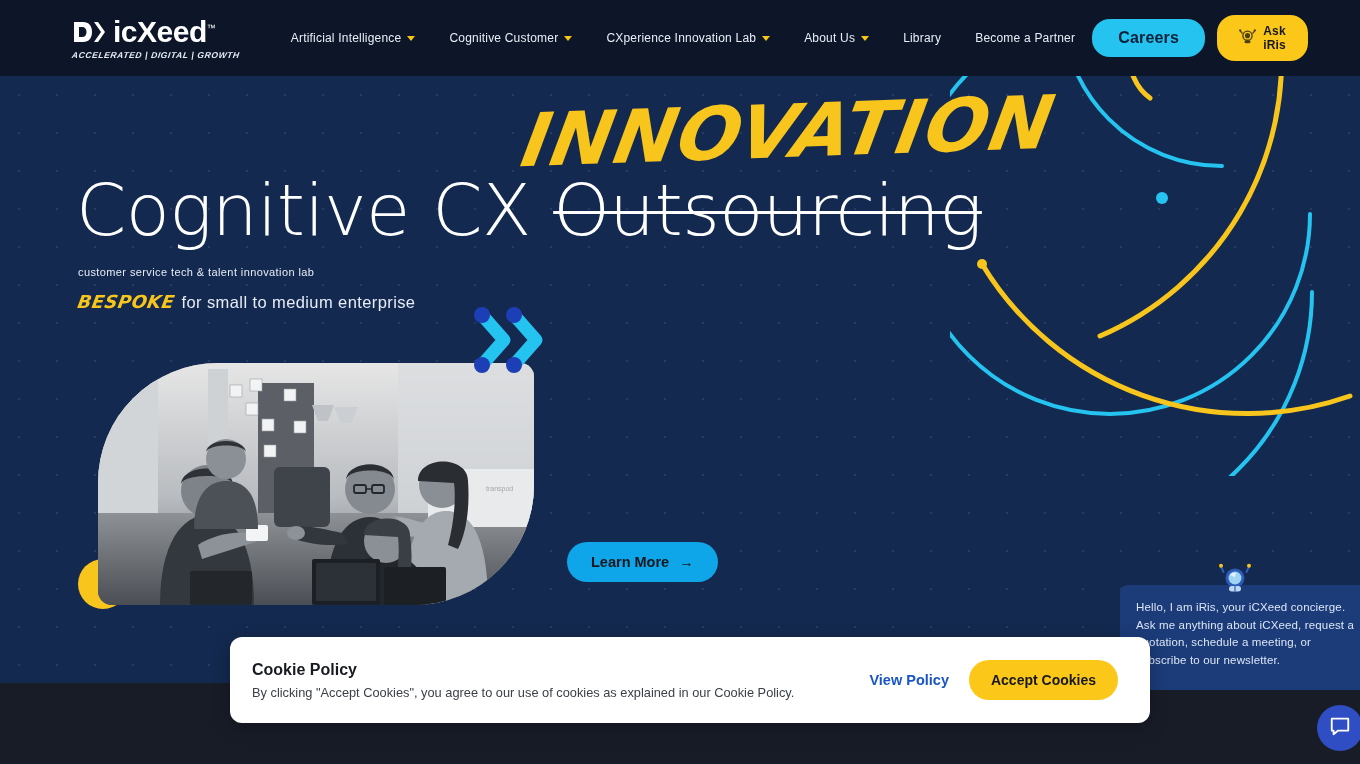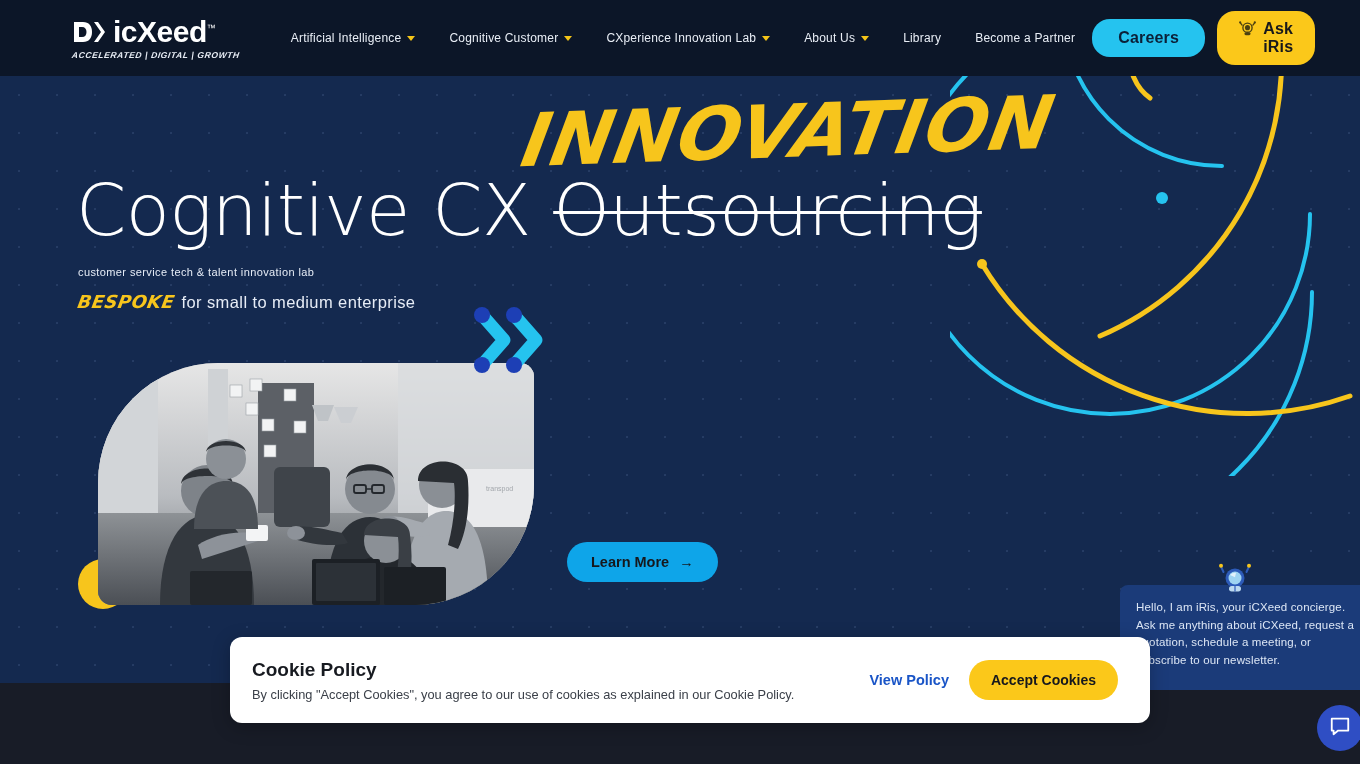--- a/index.html
+++ b/index.html
@@ -42,23 +42,23 @@
   }
   .chev { width:0;height:0;border-left:4px solid transparent;border-right:4px solid transparent;border-top:5px solid #f5c518; display:inline-block; }
 
   .header-actions { margin-left:auto; margin-right:60px; display:flex; align-items:center; gap:12px; }
   .btn-careers {
     background:#25c3ef; color:#0b2038; font-size:16px; font-weight:bold;
     border:none; border-radius:18px; padding:10px 26px; cursor:pointer;
     letter-spacing:0.2px;
   }
   .btn-iris {
-    background:#fbc81a; color:#17181c; font-size:16px; font-weight:bold;
+    background:#fbc81a; color:#17181c; font-size:12px; font-weight:bold;
     border:none; border-radius:18px; padding:9px 22px; cursor:pointer;
-    display:flex; gap:7px; letter-spacing:0.2px;
+    display:flex; align-items:center; gap:7px; letter-spacing:0.2px;
   }
 
   
   .hero {
     position:absolute; top:76px; left:0; width:1360px; height:607px;
     background:#14294f;
     overflow:hidden;
   }
   .dotgrid {
     position:absolute; inset:0;
@@ -153,21 +153,21 @@
   }
 
   
   .cookie {
     position:absolute; left:230px; top:637px; width:920px; height:86px;
     background:#ffffff; border-radius:12px; z-index:35;
     display:flex; align-items:center; padding:0 32px 0 22px;
     box-shadow:0 4px 18px rgba(0,0,0,0.25);
   }
   .cookie-texts { flex:1; }
-  .cookie-title { font-size:19px; font-weight:bold; color:#171a20; margin-bottom:6px; }
+  .cookie-title { font-size:16px; font-weight:bold; color:#171a20; margin-bottom:6px; }
   .cookie-body { font-size:12.8px; color:#3b4049; }
   .cookie-actions { display:flex; align-items:center; gap:20px; }
   .view-policy {
     color:#1a55c7; font-size:14.5px; font-weight:bold; cursor:pointer;
     text-decoration:none; white-space:nowrap;
   }
   .btn-accept {
     background:#fbc81a; color:#16181d; border:none; border-radius:20px;
     padding:12px 22px; font-size:14px; font-weight:bold; cursor:pointer;
     white-space:nowrap;

